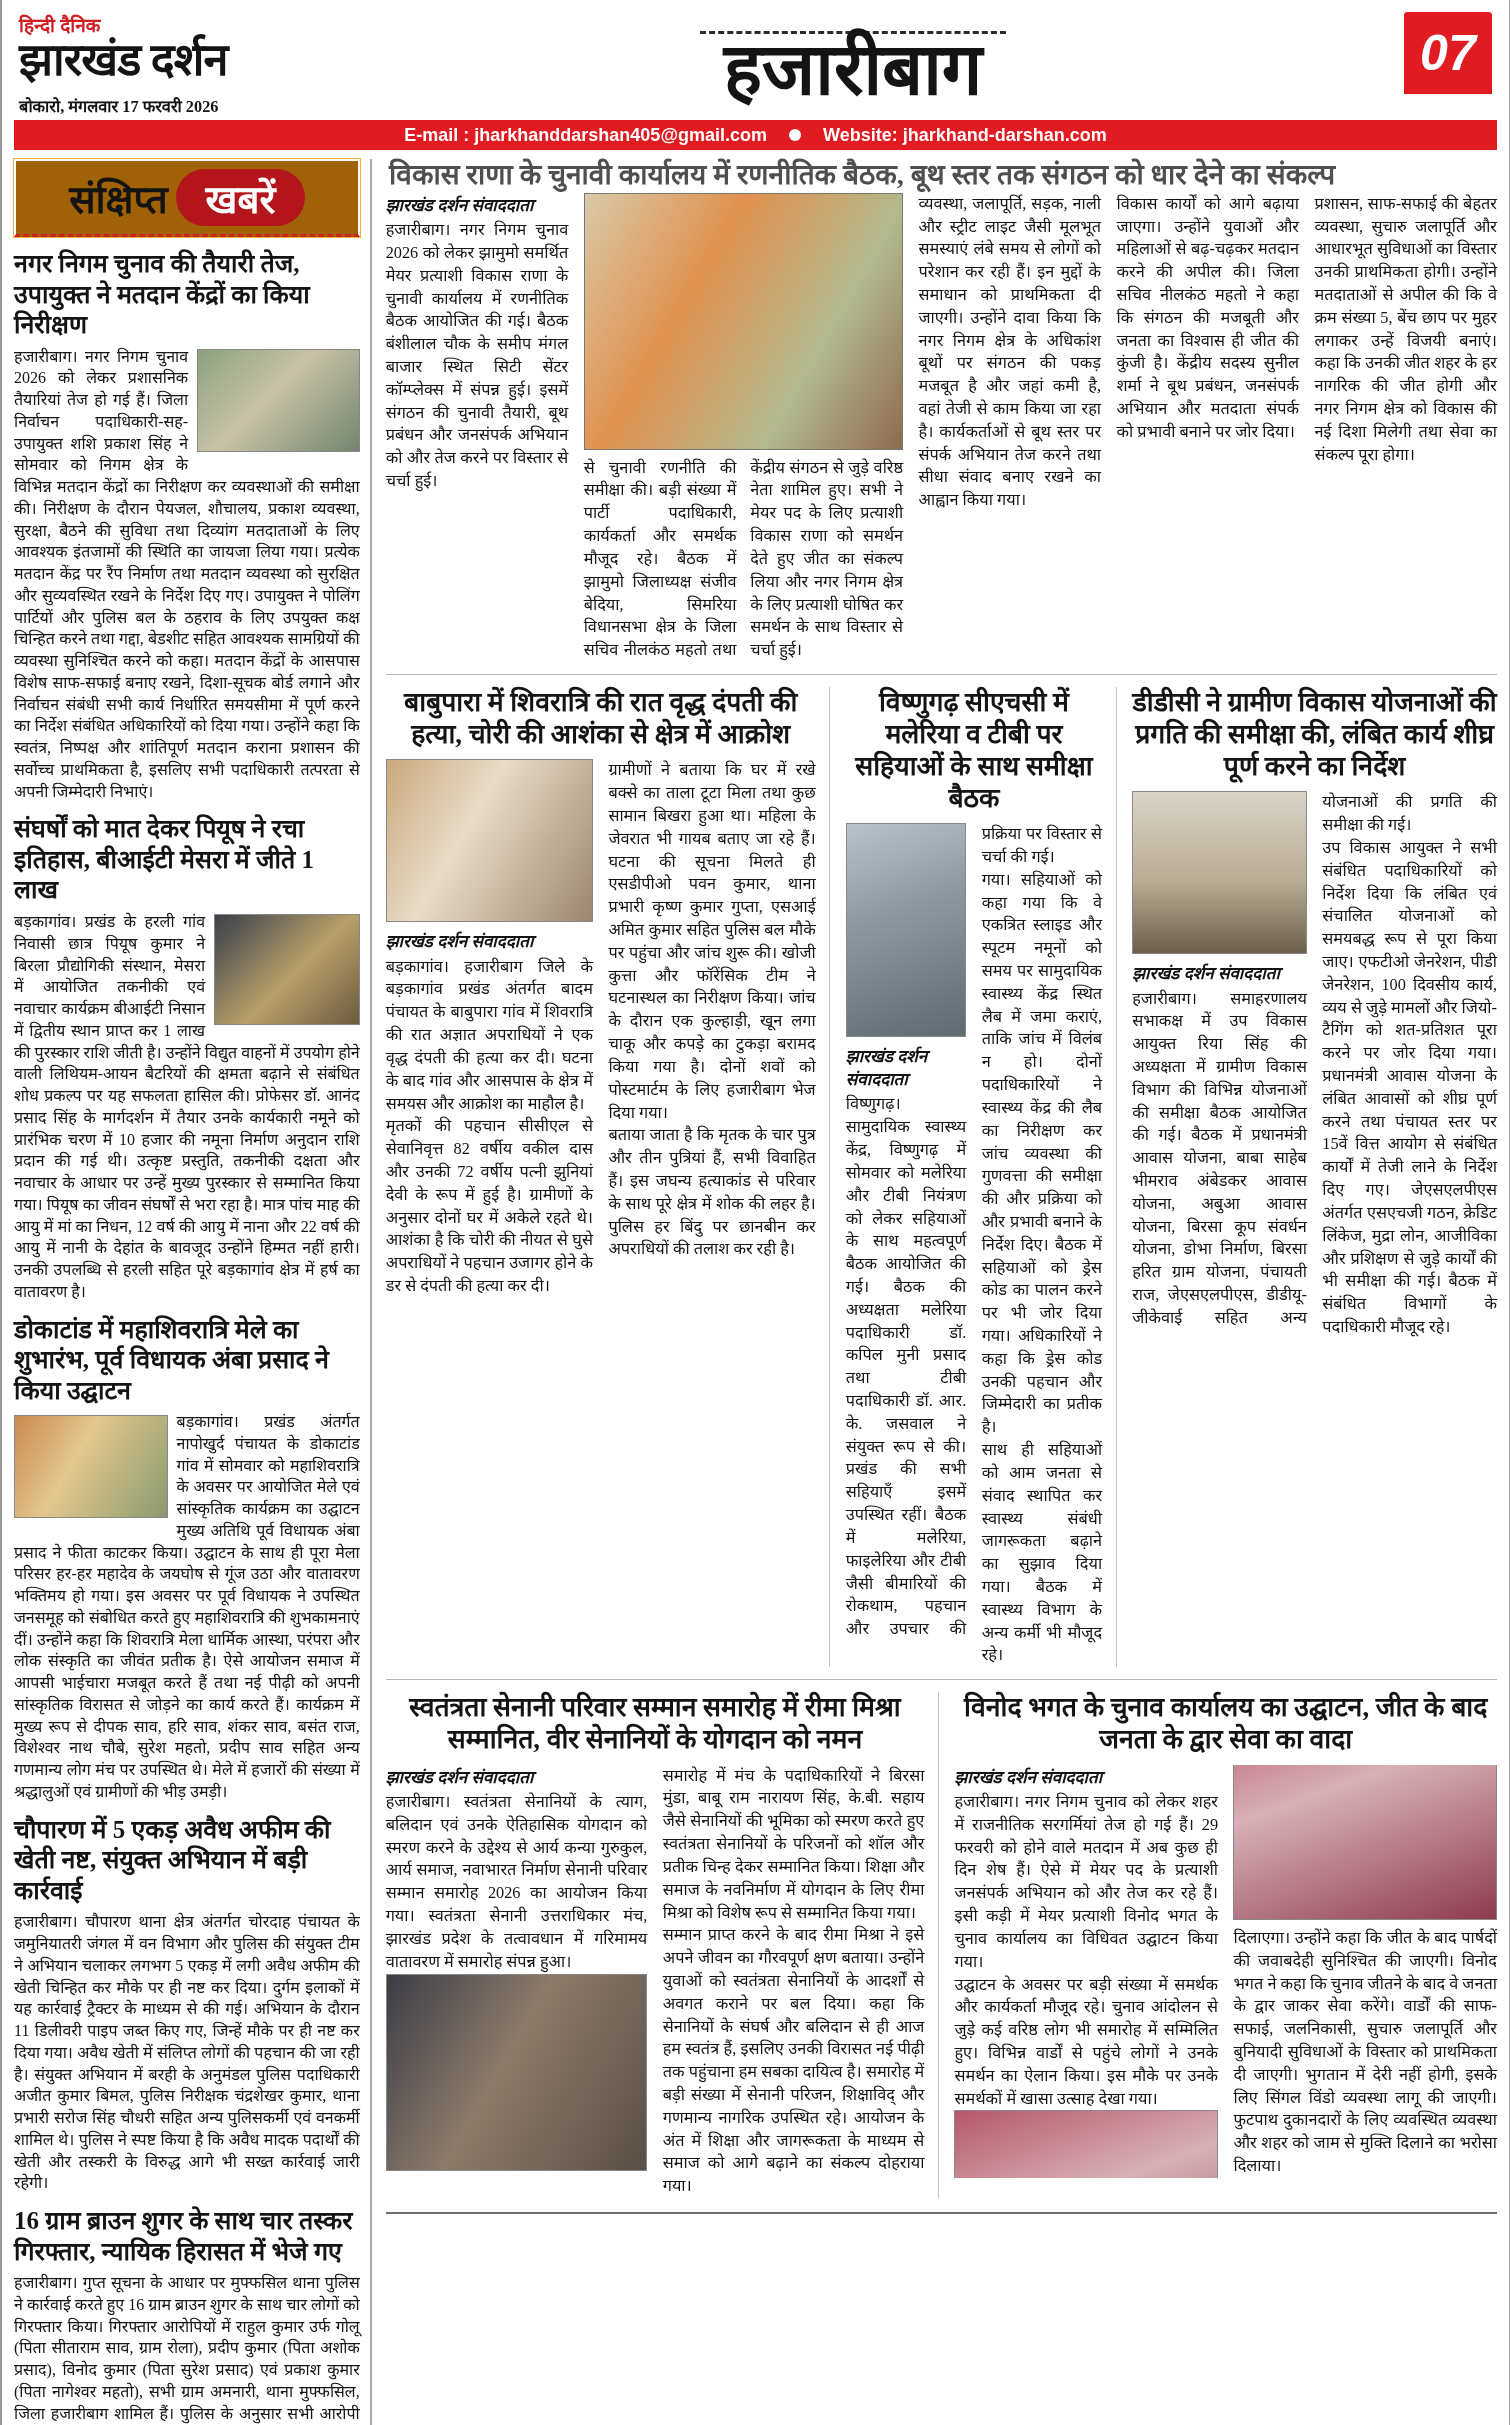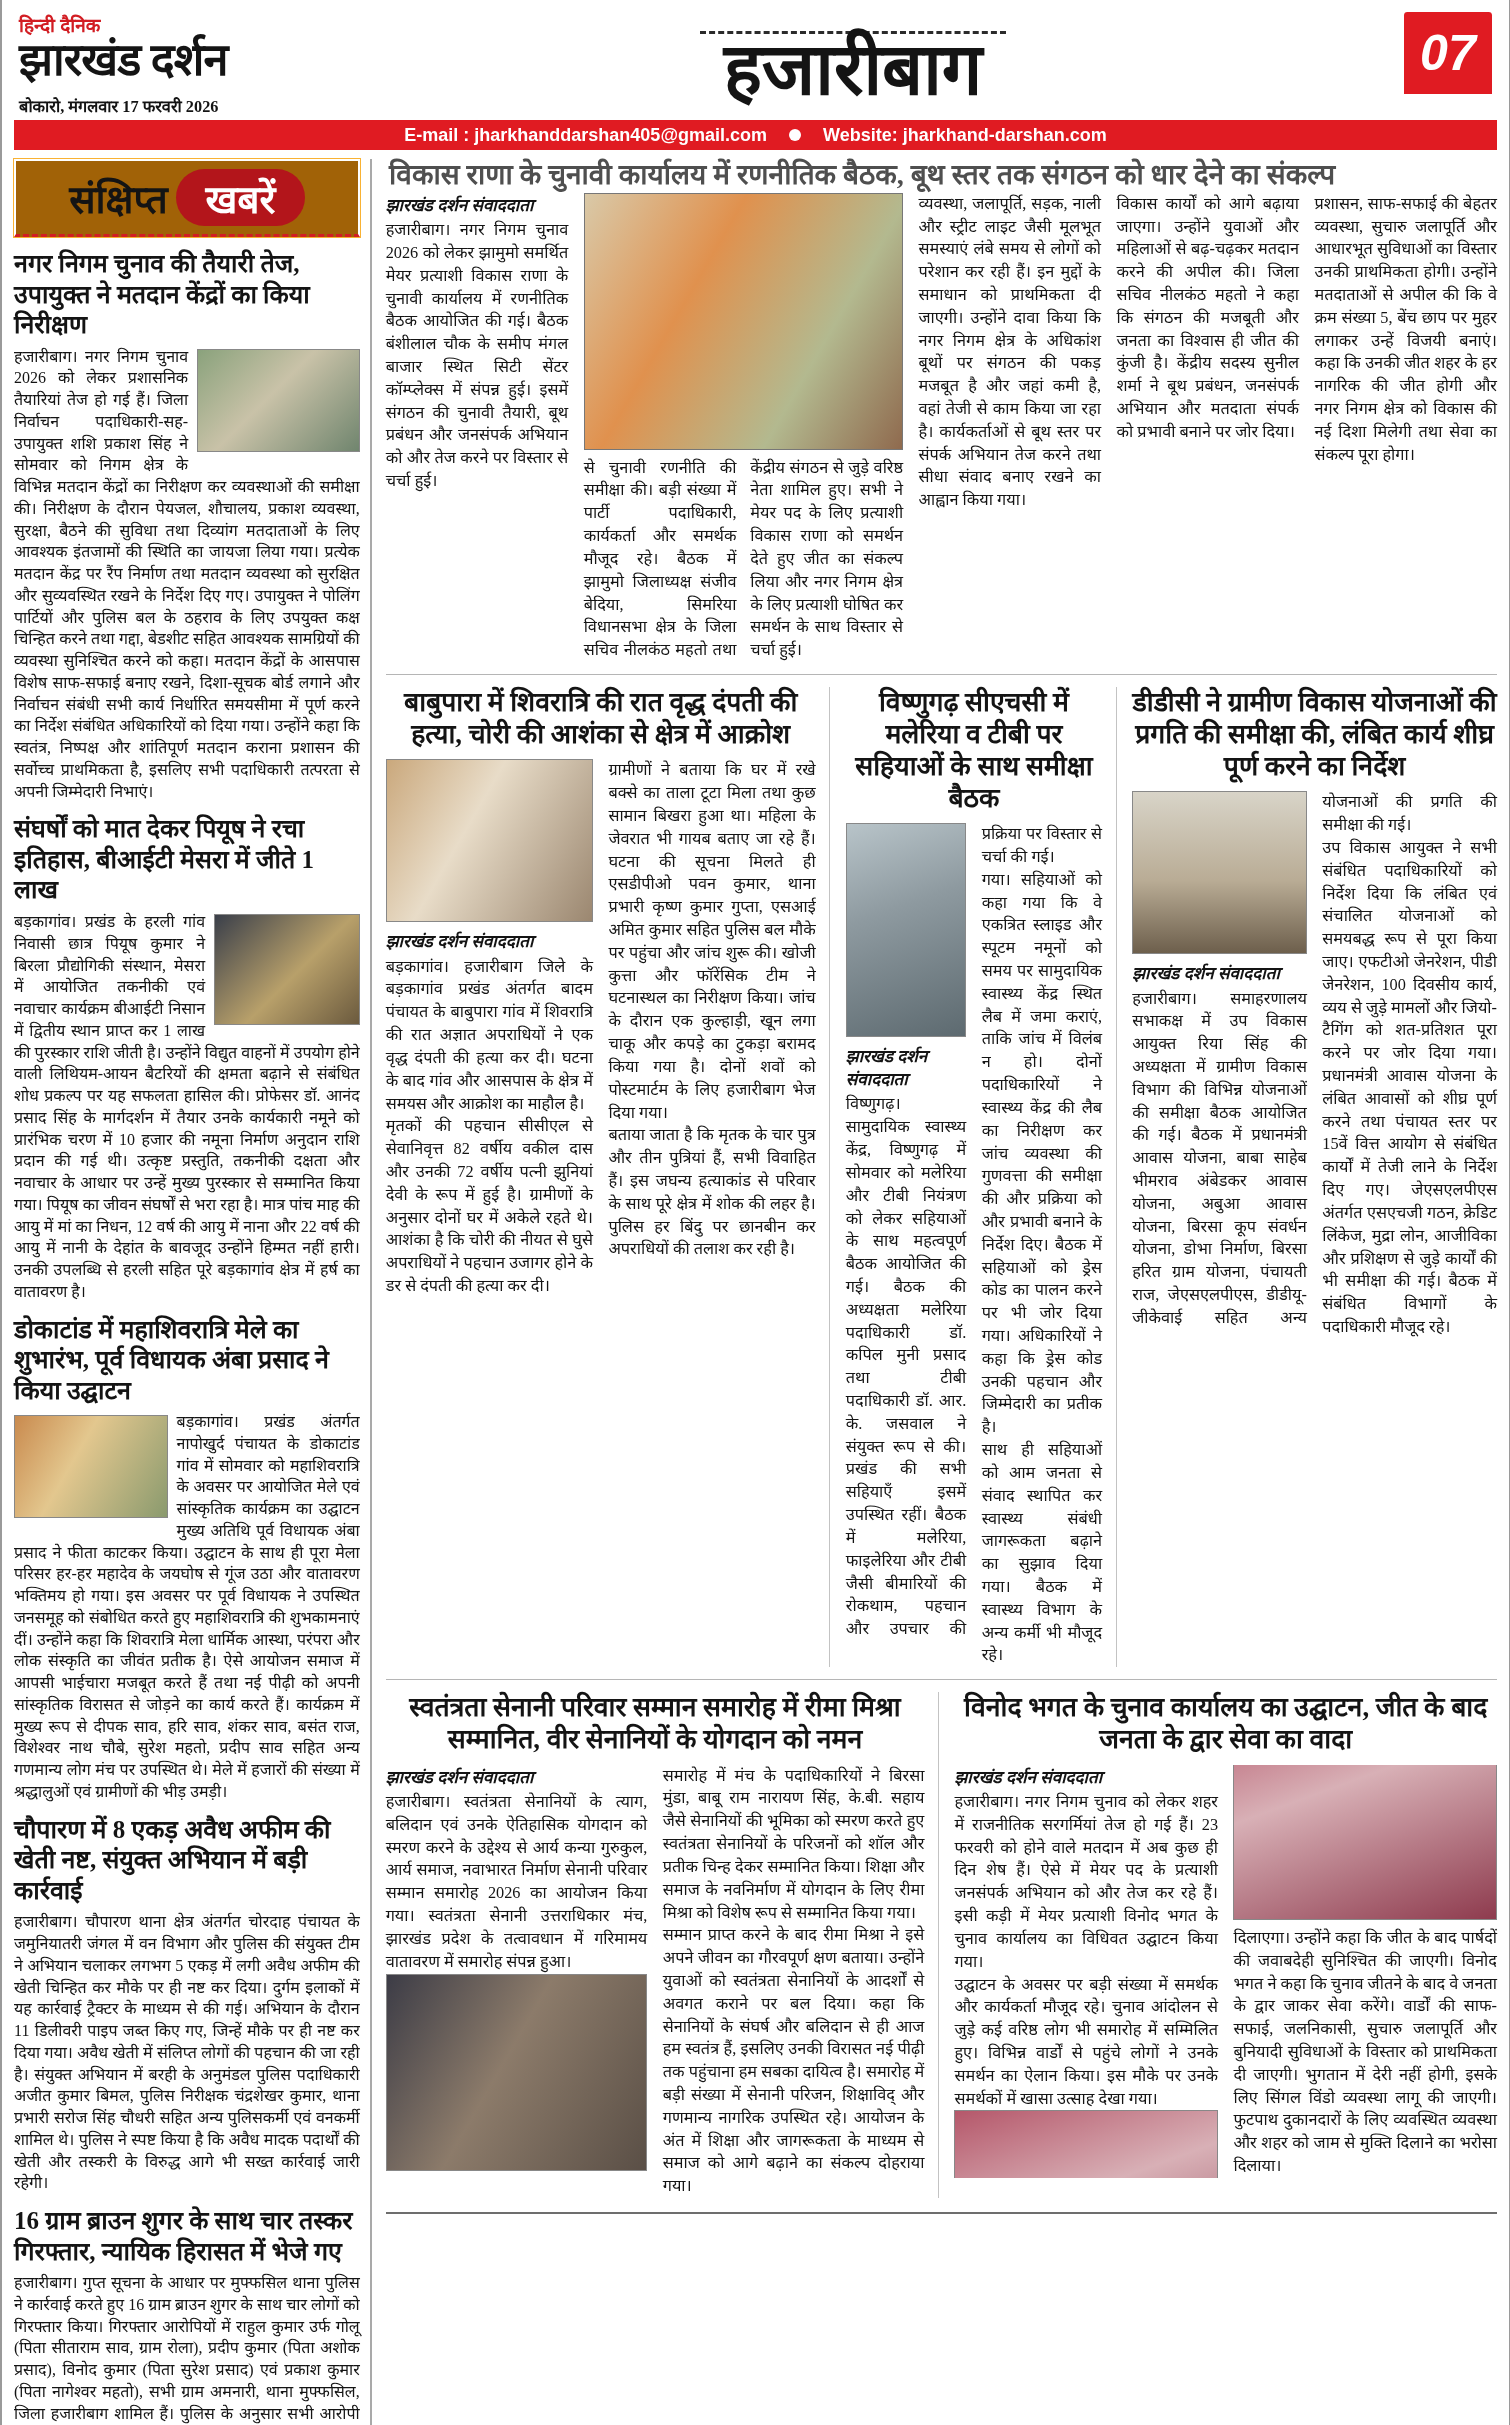--- a/index.html
+++ b/index.html
@@ -104,21 +104,21 @@
         <p class="body">बड़कागांव। प्रखंड के हरली गांव निवासी छात्र पियूष कुमार ने बिरला प्रौद्योगिकी संस्थान, मेसरा में आयोजित तकनीकी एवं नवाचार कार्यक्रम बीआईटी निसान में द्वितीय स्थान प्राप्त कर 1 लाख की पुरस्कार राशि जीती है। उन्होंने विद्युत वाहनों में उपयोग होने वाली लिथियम-आयन बैटरियों की क्षमता बढ़ाने से संबंधित शोध प्रकल्प पर यह सफलता हासिल की। प्रोफेसर डॉ. आनंद प्रसाद सिंह के मार्गदर्शन में तैयार उनके कार्यकारी नमूने को प्रारंभिक चरण में 10 हजार की नमूना निर्माण अनुदान राशि प्रदान की गई थी। उत्कृष्ट प्रस्तुति, तकनीकी दक्षता और नवाचार के आधार पर उन्हें मुख्य पुरस्कार से सम्मानित किया गया। पियूष का जीवन संघर्षों से भरा रहा है। मात्र पांच माह की आयु में मां का निधन, 12 वर्ष की आयु में नाना और 22 वर्ष की आयु में नानी के देहांत के बावजूद उन्होंने हिम्मत नहीं हारी। उनकी उपलब्धि से हरली सहित पूरे बड़कागांव क्षेत्र में हर्ष का वातावरण है।</p>
       </article>
 
       <article class="brief-art clear">
         <h3>डोकाटांड में महाशिवरात्रि मेले का शुभारंभ, पूर्व विधायक अंबा प्रसाद ने किया उद्घाटन</h3>
         <div class="ph ph-l" style="width:154px;height:103px;background:linear-gradient(120deg,#c98a4e,#e3c78e 40%,#8a9a6e);"></div>
         <p class="body">बड़कागांव। प्रखंड अंतर्गत नापोखुर्द पंचायत के डोकाटांड गांव में सोमवार को महाशिवरात्रि के अवसर पर आयोजित मेले एवं सांस्कृतिक कार्यक्रम का उद्घाटन मुख्य अतिथि पूर्व विधायक अंबा प्रसाद ने फीता काटकर किया। उद्घाटन के साथ ही पूरा मेला परिसर हर-हर महादेव के जयघोष से गूंज उठा और वातावरण भक्तिमय हो गया। इस अवसर पर पूर्व विधायक ने उपस्थित जनसमूह को संबोधित करते हुए महाशिवरात्रि की शुभकामनाएं दीं। उन्होंने कहा कि शिवरात्रि मेला धार्मिक आस्था, परंपरा और लोक संस्कृति का जीवंत प्रतीक है। ऐसे आयोजन समाज में आपसी भाईचारा मजबूत करते हैं तथा नई पीढ़ी को अपनी सांस्कृतिक विरासत से जोड़ने का कार्य करते हैं। कार्यक्रम में मुख्य रूप से दीपक साव, हरि साव, शंकर साव, बसंत राज, विशेश्वर नाथ चौबे, सुरेश महतो, प्रदीप साव सहित अन्य गणमान्य लोग मंच पर उपस्थित थे। मेले में हजारों की संख्या में श्रद्धालुओं एवं ग्रामीणों की भीड़ उमड़ी।</p>
       </article>
 
       <article class="brief-art clear">
-        <h3>चौपारण में 8 एकड़ अवैध अफीम की खेती नष्ट, संयुक्त अभियान में बड़ी कार्रवाई</h3>
+        <h3>चौपारण में 5 एकड़ अवैध अफीम की खेती नष्ट, संयुक्त अभियान में बड़ी कार्रवाई</h3>
         <p class="body">हजारीबाग। चौपारण थाना क्षेत्र अंतर्गत चोरदाह पंचायत के जमुनियातरी जंगल में वन विभाग और पुलिस की संयुक्त टीम ने अभियान चलाकर लगभग 5 एकड़ में लगी अवैध अफीम की खेती चिन्हित कर मौके पर ही नष्ट कर दिया। दुर्गम इलाकों में यह कार्रवाई ट्रैक्टर के माध्यम से की गई। अभियान के दौरान 11 डिलीवरी पाइप जब्त किए गए, जिन्हें मौके पर ही नष्ट कर दिया गया। अवैध खेती में संलिप्त लोगों की पहचान की जा रही है। संयुक्त अभियान में बरही के अनुमंडल पुलिस पदाधिकारी अजीत कुमार बिमल, पुलिस निरीक्षक चंद्रशेखर कुमार, थाना प्रभारी सरोज सिंह चौधरी सहित अन्य पुलिसकर्मी एवं वनकर्मी शामिल थे। पुलिस ने स्पष्ट किया है कि अवैध मादक पदार्थों की खेती और तस्करी के विरुद्ध आगे भी सख्त कार्रवाई जारी रहेगी।</p>
       </article>
 
       <article class="brief-art clear">
         <h3>16 ग्राम ब्राउन शुगर के साथ चार तस्कर गिरफ्तार, न्यायिक हिरासत में भेजे गए</h3>
         <p class="body">हजारीबाग। गुप्त सूचना के आधार पर मुफ्फसिल थाना पुलिस ने कार्रवाई करते हुए 16 ग्राम ब्राउन शुगर के साथ चार लोगों को गिरफ्तार किया। गिरफ्तार आरोपियों में राहुल कुमार उर्फ गोलू (पिता सीताराम साव, ग्राम रोला), प्रदीप कुमार (पिता अशोक प्रसाद), विनोद कुमार (पिता सुरेश प्रसाद) एवं प्रकाश कुमार (पिता नागेश्वर महतो), सभी ग्राम अमनारी, थाना मुफ्फसिल, जिला हजारीबाग शामिल हैं। पुलिस के अनुसार सभी आरोपी मादक पदार्थ की खरीद-बिक्री करते हुए पकड़े गए। इस संबंध में मुफ्फसिल थाना, हजारीबाग कांड संख्या 37/26 दिनांक 16.02.2026 के तहत धारा 21(ग)/22(ग)(बी)(सी) एनडीपीएस अधिनियम के अंतर्गत मामला दर्ज किया गया।</p>
       </article>
     </aside>
 
     <section>
@@ -192,21 +192,21 @@
             <div class="ph ph-block ph-award" style="height:197px;"></div>
             <p class="para">समारोह में मंच के पदाधिकारियों ने बिरसा मुंडा, बाबू राम नारायण सिंह, के.बी. सहाय जैसे सेनानियों की भूमिका को स्मरण करते हुए स्वतंत्रता सेनानियों के परिजनों को शॉल और प्रतीक चिन्ह देकर सम्मानित किया। शिक्षा और समाज के नवनिर्माण में योगदान के लिए रीमा मिश्रा को विशेष रूप से सम्मानित किया गया।</p>
             <p class="para">सम्मान प्राप्त करने के बाद रीमा मिश्रा ने इसे अपने जीवन का गौरवपूर्ण क्षण बताया। उन्होंने युवाओं को स्वतंत्रता सेनानियों के आदर्शों से अवगत कराने पर बल दिया। कहा कि सेनानियों के संघर्ष और बलिदान से ही आज हम स्वतंत्र हैं, इसलिए उनकी विरासत नई पीढ़ी तक पहुंचाना हम सबका दायित्व है। समारोह में बड़ी संख्या में सेनानी परिजन, शिक्षाविद् और गणमान्य नागरिक उपस्थित रहे। आयोजन के अंत में शिक्षा और जागरूकता के माध्यम से समाज को आगे बढ़ाने का संकल्प दोहराया गया।</p>
           </div>
         </article>
 
         <article class="story">
           <h2>विनोद भगत के चुनाव कार्यालय का उद्घाटन, जीत के बाद जनता के द्वार सेवा का वादा</h2>
           <div class="cols2">
             <div class="byline">झारखंड दर्शन संवाददाता</div>
-            <p class="para">हजारीबाग। नगर निगम चुनाव को लेकर शहर में राजनीतिक सरगर्मियां तेज हो गई हैं। 23 फरवरी को होने वाले मतदान में अब कुछ ही दिन शेष हैं। ऐसे में मेयर पद के प्रत्याशी जनसंपर्क अभियान को और तेज कर रहे हैं। इसी कड़ी में मेयर प्रत्याशी विनोद भगत के चुनाव कार्यालय का विधिवत उद्घाटन किया गया।</p>
+            <p class="para">हजारीबाग। नगर निगम चुनाव को लेकर शहर में राजनीतिक सरगर्मियां तेज हो गई हैं। 29 फरवरी को होने वाले मतदान में अब कुछ ही दिन शेष हैं। ऐसे में मेयर पद के प्रत्याशी जनसंपर्क अभियान को और तेज कर रहे हैं। इसी कड़ी में मेयर प्रत्याशी विनोद भगत के चुनाव कार्यालय का विधिवत उद्घाटन किया गया।</p>
             <p class="para">उद्घाटन के अवसर पर बड़ी संख्या में समर्थक और कार्यकर्ता मौजूद रहे। चुनाव आंदोलन से जुड़े कई वरिष्ठ लोग भी समारोह में सम्मिलित हुए। विभिन्न वार्डों से पहुंचे लोगों ने उनके समर्थन का ऐलान किया। इस मौके पर उनके समर्थकों में खासा उत्साह देखा गया।</p>
             <div class="ph ph-block ph-red" style="height:223px;"></div>
             <p class="para">दिलाएगा। उन्होंने कहा कि जीत के बाद पार्षदों की जवाबदेही सुनिश्चित की जाएगी। विनोद भगत ने कहा कि चुनाव जीतने के बाद वे जनता के द्वार जाकर सेवा करेंगे। वार्डों की साफ-सफाई, जलनिकासी, सुचारु जलापूर्ति और बुनियादी सुविधाओं के विस्तार को प्राथमिकता दी जाएगी। भुगतान में देरी नहीं होगी, इसके लिए सिंगल विंडो व्यवस्था लागू की जाएगी। फुटपाथ दुकानदारों के लिए व्यवस्थित व्यवस्था और शहर को जाम से मुक्ति दिलाने का भरोसा दिलाया।</p>
           </div>
         </article>
       </div>
 
     </section>
   </div>
 

